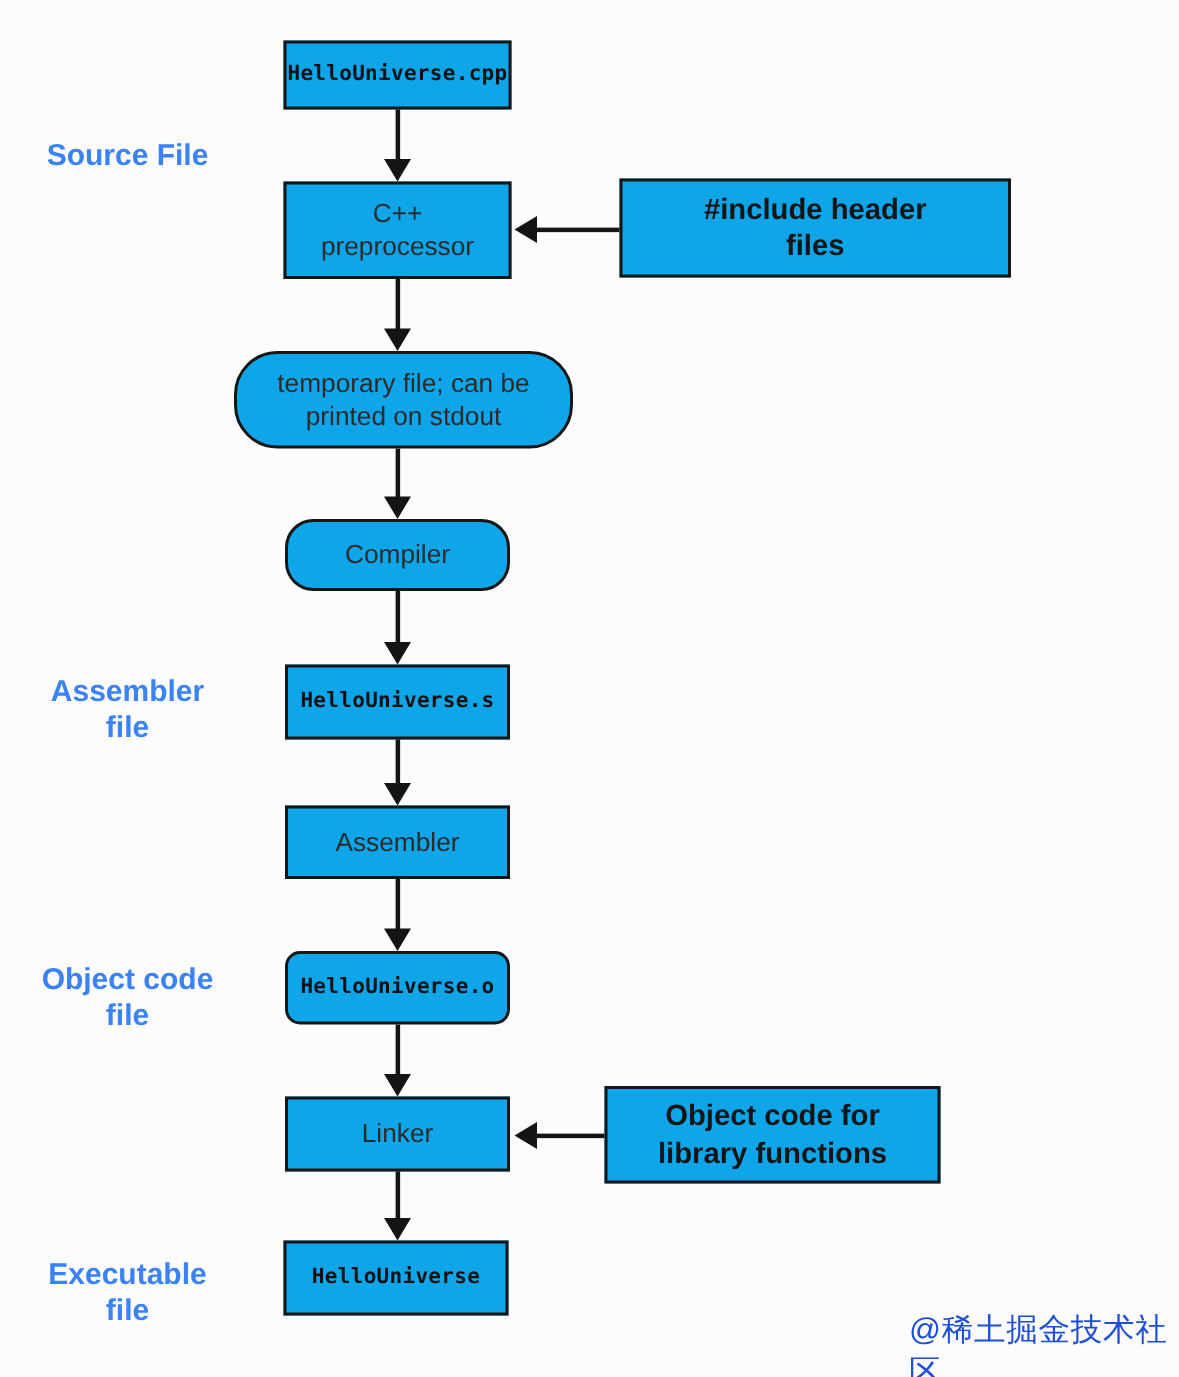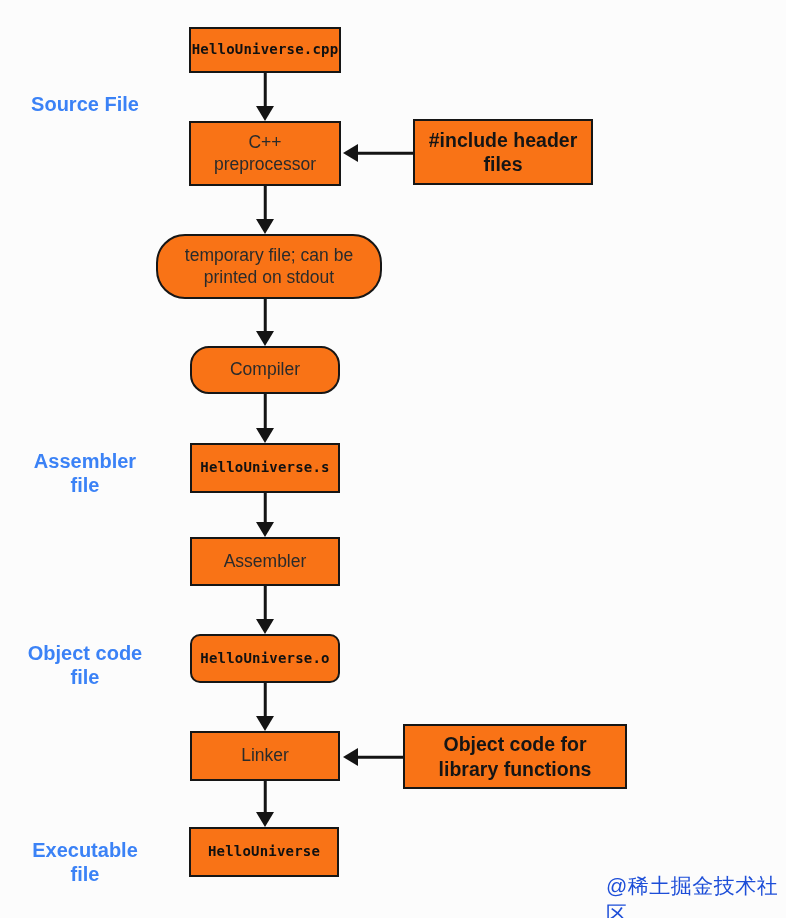--- a/index.html
+++ b/index.html
@@ -8,21 +8,21 @@
     background:#fcfcfc;
     position:relative;
     font-family:"Liberation Sans", sans-serif;
     color:#1c1c1c;
     overflow:hidden;
   }
   .canvas { position:absolute; inset:0; width:786px; height:918px; }
 
   .box {
     position:absolute;
-    background:#f97316;
+    background:#0ea5e9;
     border:2px solid #161616;
     box-sizing:border-box;
     display:flex;
     flex-direction:column;
     align-items:center;
     justify-content:center;
     line-height:1.25;
   }
   .mono {
     font-family:"DejaVu Sans Mono", monospace;
@@ -102,21 +102,21 @@
 
   <div class="box mono" style="left:189px; top:27px; width:152px; height:46px;">
     <div>HelloUniverse.cpp</div>
   </div>
 
   <div class="box proc" style="left:189px; top:121px; width:152px; height:65px;">
     <div>C++</div>
     <div>preprocessor</div>
   </div>
 
-  <div class="box note" style="left:413px; top:119px; width:180px; height:66px;">
+  <div class="box note" style="left:413px; top:119px; width:261px; height:66px;">
     <div>#include header</div>
     <div>files</div>
   </div>
 
   <div class="box proc" style="left:156px; top:234px; width:226px; height:65px;border-radius:29px;">
     <div>temporary file; can be</div>
     <div>printed on stdout</div>
   </div>
 
   <div class="box proc" style="left:190px; top:346px; width:150px; height:48px;border-radius:19px;">

